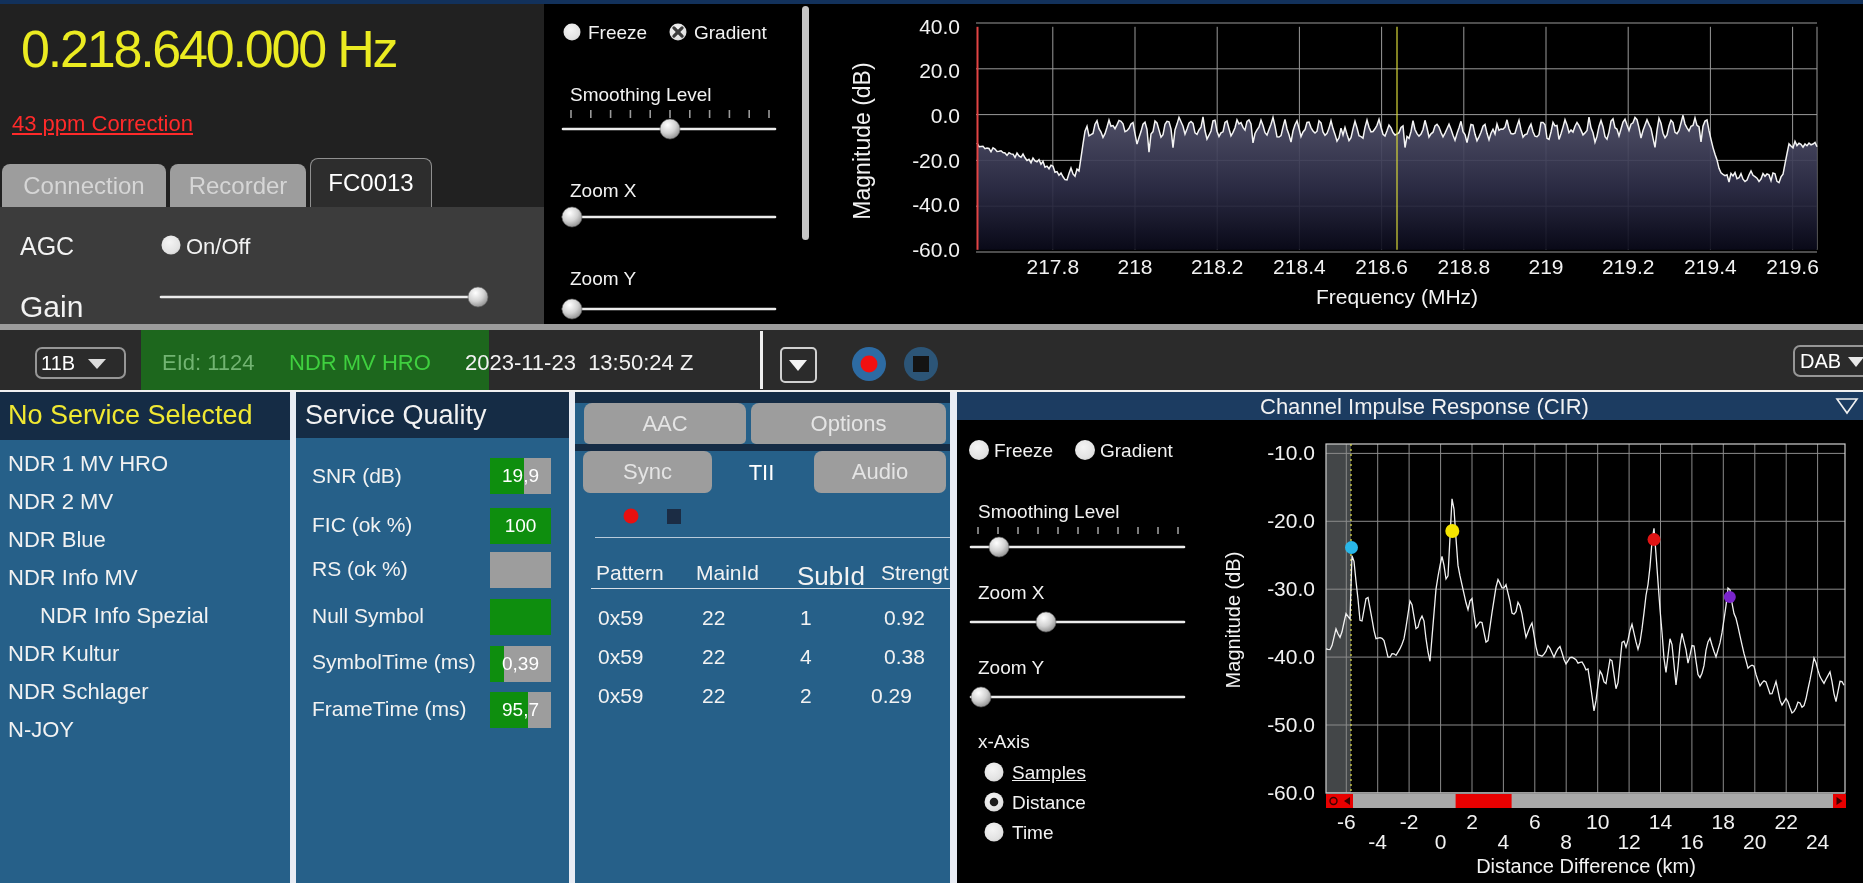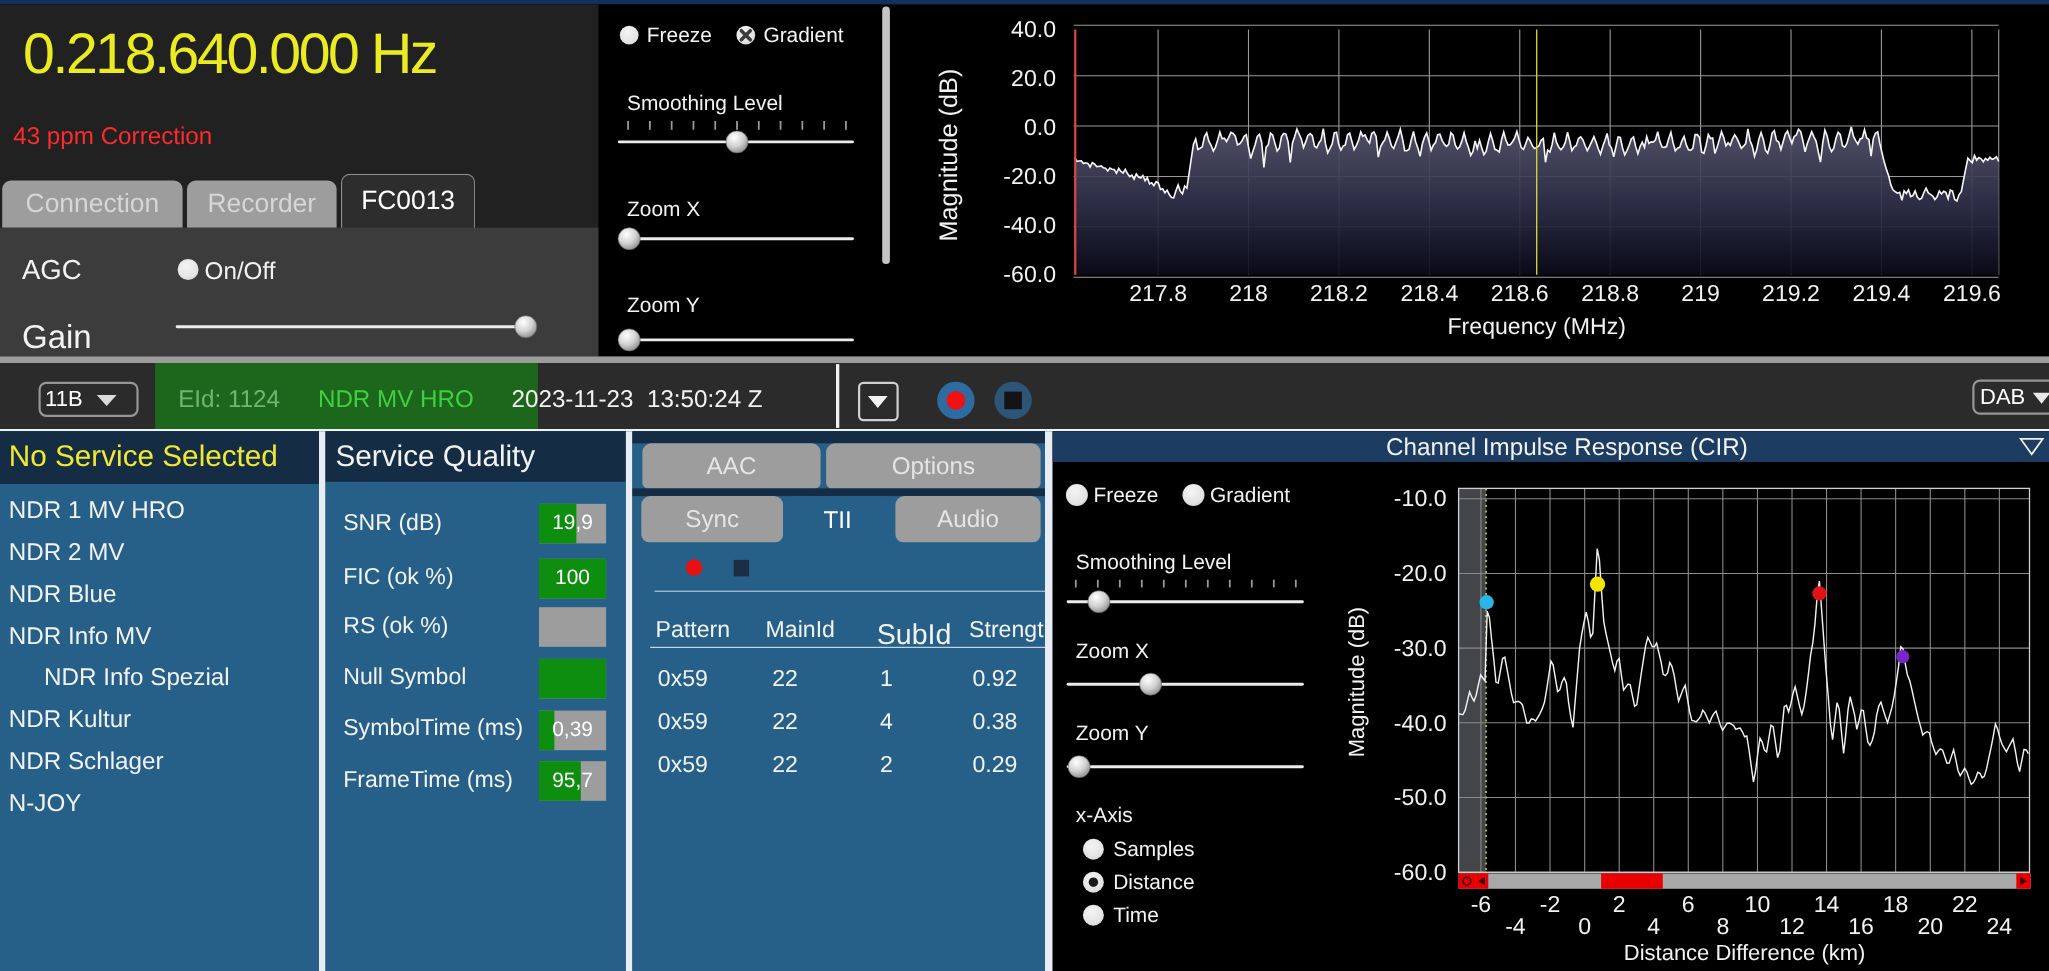--- a/index.html
+++ b/index.html
@@ -6,21 +6,21 @@
 .abs{position:absolute;}
 .lbl{position:absolute;color:#f2f2f2;white-space:nowrap;}
 </style></head>
 <body>
 <div class="abs" style="left:0;top:0;width:1863px;height:883px;background:#000;">
 
 <div class="abs" style="left:0;top:0;width:1863px;height:4px;background:#12315b;"></div>
 <div class="abs" style="left:0;top:4px;width:544px;height:320px;background:#212121;"></div>
 <div class="abs" style="left:545px;top:4px;width:255px;height:320px;background:#000;"></div>
 <div class="lbl" style="left:21px;top:19px;font-size:52px;color:#ebeb21;letter-spacing:-2.2px;">0.218.640.000 Hz</div>
-<div class="lbl" style="left:12px;top:111px;font-size:22px;color:#ff2a2a;">43 ppm Correction</div>
+<div class="lbl" style="left:12px;top:111px;font-size:22px;color:#ff2a2a;text-decoration:underline;">43 ppm Correction</div>
 <div class="abs" style="left:2px;top:164px;width:164px;height:43px;background:#9d9d9d;border-radius:8px 8px 0 0;color:#d6d6d6;font-size:24px;text-align:center;line-height:43px;">Connection</div>
 <div class="abs" style="left:170px;top:164px;width:136px;height:43px;background:#9d9d9d;border-radius:8px 8px 0 0;color:#d6d6d6;font-size:24px;text-align:center;line-height:43px;">Recorder</div>
 <div class="abs" style="left:310px;top:158px;width:120px;height:49px;background:#2d2d2d;border:1.5px solid #909090;border-bottom:none;border-radius:8px 8px 0 0;color:#fff;font-size:24px;text-align:center;line-height:47px;">FC0013</div>
 <div class="abs" style="left:0;top:207px;width:544px;height:117px;background:#3c3c3c;"></div>
 <div class="lbl" style="left:20px;top:232px;font-size:25px;">AGC</div>
 <div class="lbl" style="left:186px;top:234px;font-size:22px;">On/Off</div>
 <div class="lbl" style="left:20px;top:290px;font-size:30px;">Gain</div>
 <svg class="abs" style="left:0;top:4px;" width="810" height="320" viewBox="0 0 810 320">
 <defs>
         <radialGradient id="ballg" cx="0.38" cy="0.3" r="0.75">
@@ -199,36 +199,36 @@
 <div class="lbl" style="left:127px;top:214px;font-size:21px;">22</div>
 <div class="lbl" style="left:225px;top:214px;font-size:21px;">1</div>
 <div class="lbl" style="left:309px;top:214px;font-size:21px;">0.92</div>
 <div class="lbl" style="left:23px;top:253px;font-size:21px;">0x59</div>
 <div class="lbl" style="left:127px;top:253px;font-size:21px;">22</div>
 <div class="lbl" style="left:225px;top:253px;font-size:21px;">4</div>
 <div class="lbl" style="left:309px;top:253px;font-size:21px;">0.38</div>
 <div class="lbl" style="left:23px;top:292px;font-size:21px;">0x59</div>
 <div class="lbl" style="left:127px;top:292px;font-size:21px;">22</div>
 <div class="lbl" style="left:225px;top:292px;font-size:21px;">2</div>
-<div class="lbl" style="left:309px;top:292px;font-size:21px;">0.29</div>
+<div class="lbl" style="left:296px;top:292px;font-size:21px;">0.29</div>
 </div>
 <div class="abs" style="left:950px;top:392px;width:7px;height:491px;background:#e8ecf4;"></div>
 <div class="abs" style="left:957px;top:392px;width:906px;height:491px;background:#000;"></div>
 <div class="abs" style="left:957px;top:392px;width:906px;height:28px;background:#1c3c61;"></div>
 <div class="lbl" style="left:1260px;top:394px;font-size:22px;">Channel Impulse Response (CIR)</div>
 <svg class="abs" style="left:1835px;top:397px;" width="24" height="18">
       <polygon points="2,2 22,2 12,16" fill="none" stroke="#f0f0f0" stroke-width="1.6"></polygon>
     </svg>
 <div class="lbl" style="left:994px;top:440px;font-size:19px;">Freeze</div>
 <div class="lbl" style="left:1100px;top:440px;font-size:19px;">Gradient</div>
 <div class="lbl" style="left:978px;top:501px;font-size:19px;">Smoothing Level</div>
 <div class="lbl" style="left:978px;top:582px;font-size:19px;">Zoom X</div>
 <div class="lbl" style="left:978px;top:657px;font-size:19px;">Zoom Y</div>
 <div class="lbl" style="left:978px;top:731px;font-size:19px;">x-Axis</div>
-<div class="lbl" style="left:1012px;top:762px;font-size:19px;">Samples</div>
+<div class="lbl" style="left:1012px;top:762px;font-size:19px;text-decoration:underline;">Samples</div>
 <div class="lbl" style="left:1012px;top:792px;font-size:19px;">Distance</div>
 <div class="lbl" style="left:1012px;top:822px;font-size:19px;">Time</div>
 <svg class="abs" style="left:957px;top:420px;" width="906" height="463" viewBox="0 0 906 463">
 <defs>
         <radialGradient id="ballg2" cx="0.38" cy="0.3" r="0.75">
 <stop offset="0" stop-color="#ffffff"></stop>
           <stop offset="0.55" stop-color="#d2d2d2"></stop>
           <stop offset="1" stop-color="#8c8c8c"></stop>
         </radialGradient>
 <radialGradient id="radg2" cx="0.42" cy="0.35" r="0.8">

